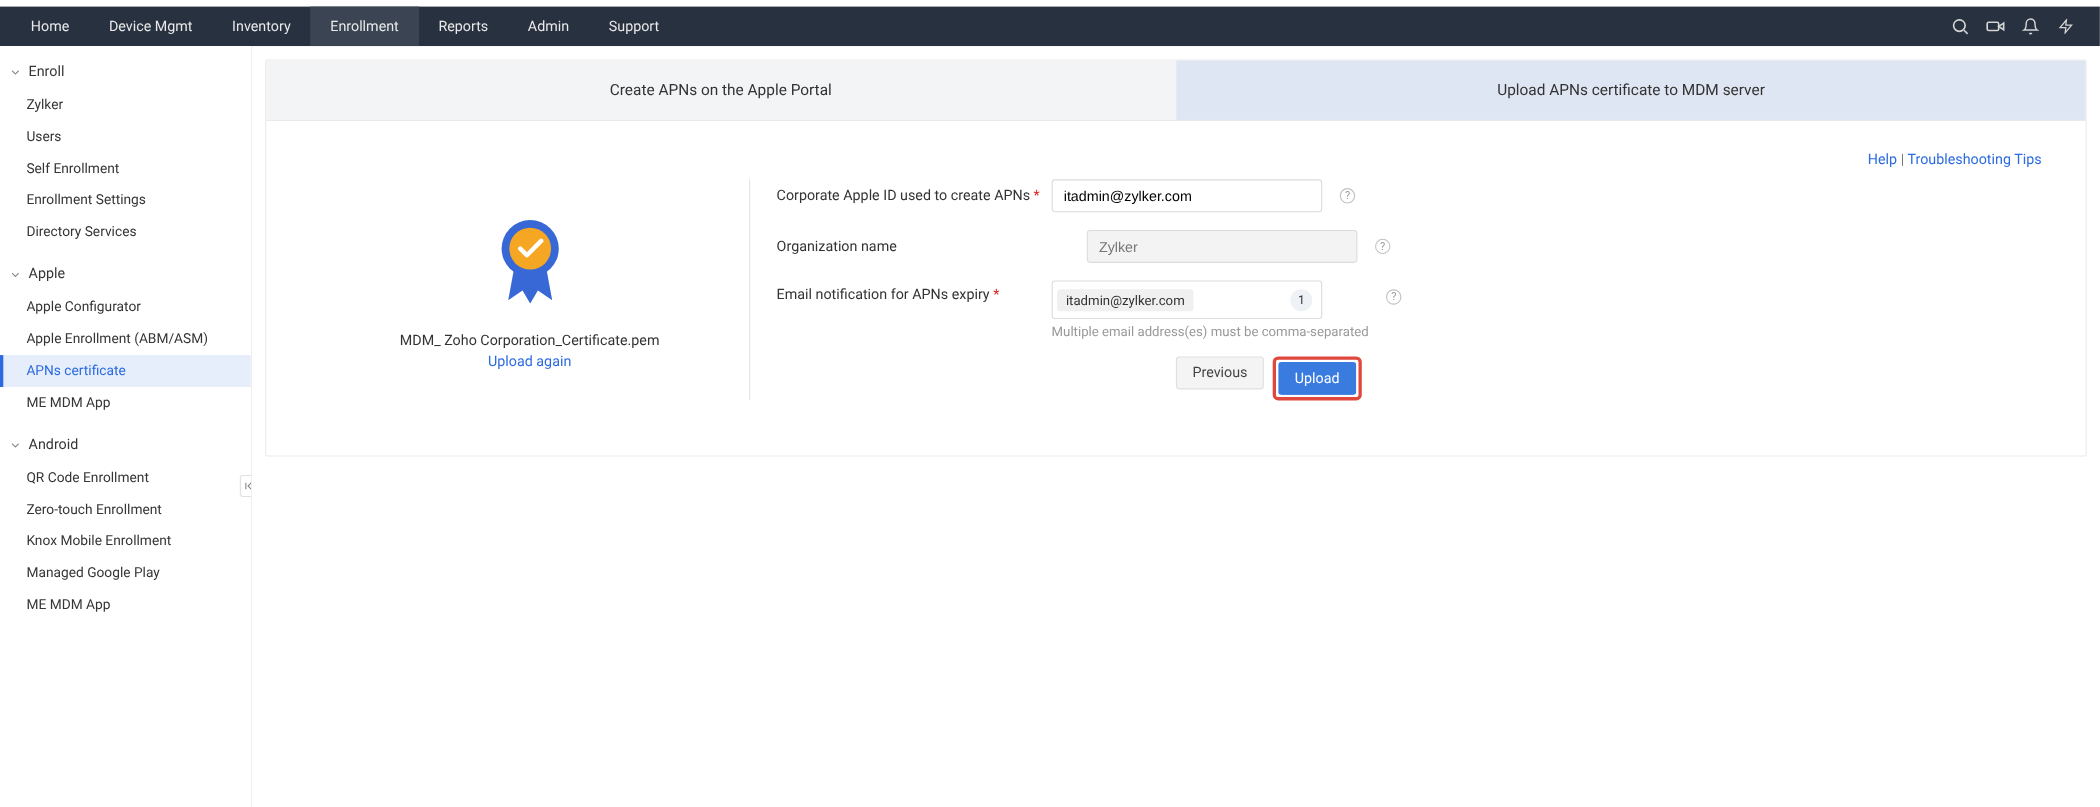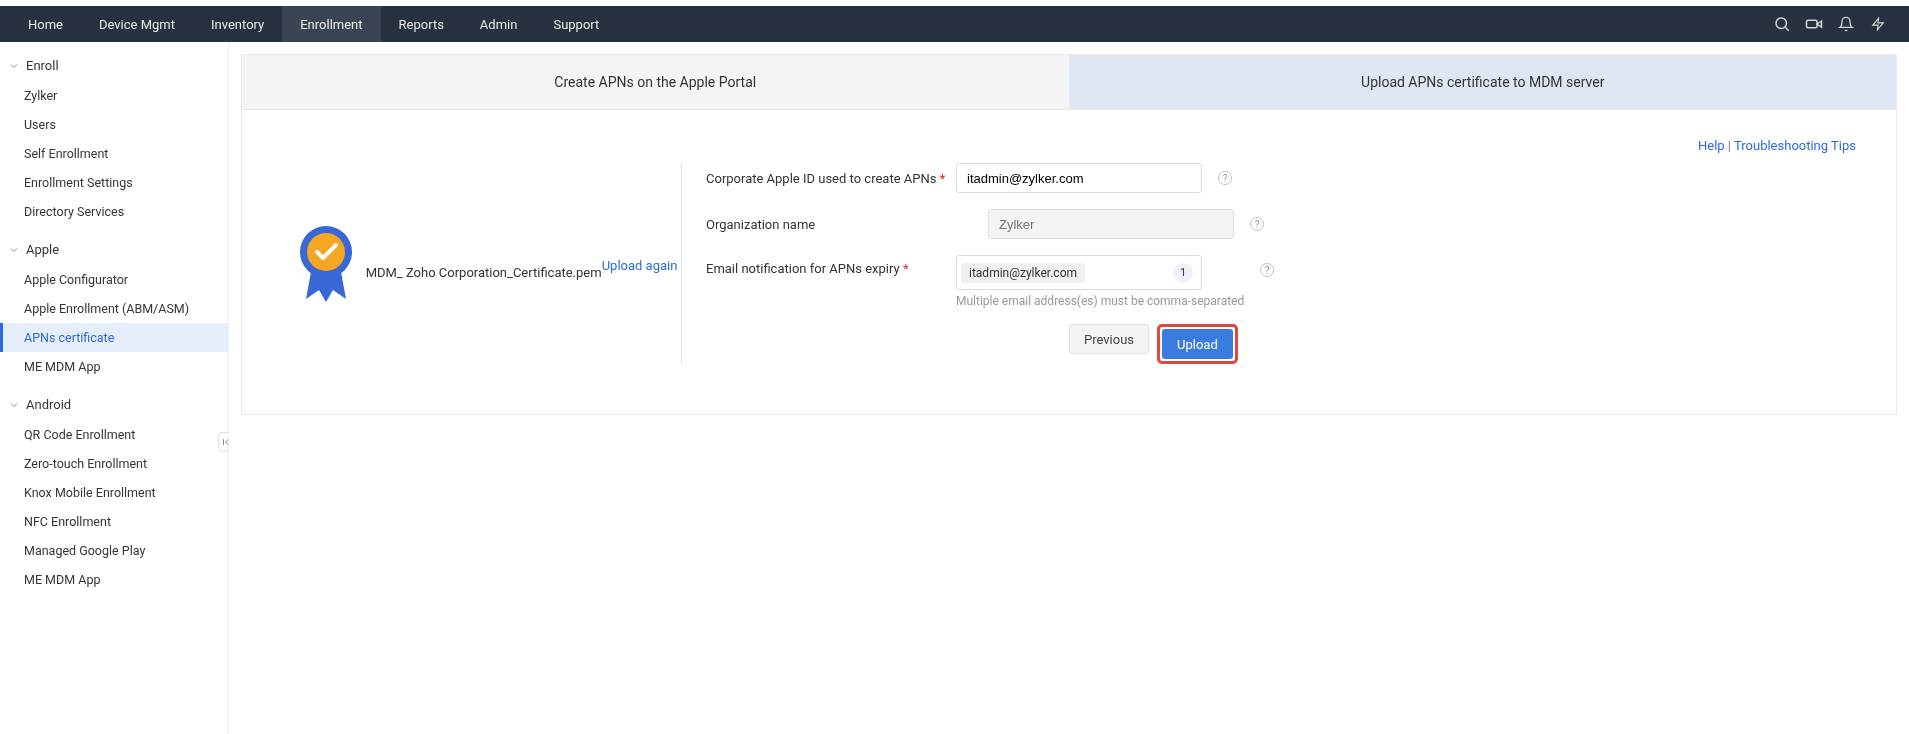--- a/index.html
+++ b/index.html
@@ -26,21 +26,21 @@
   .step-tab { flex: 1; text-align: center; padding: 19px 0; font-size: 14px; border-bottom: 1px solid #eaeaea;}
   .step-tab.done { background: #f3f4f5; border-right:1px solid #eaeaea;}
   .step-tab.active { background: #dfe6f3; }
   
   .panel-body { padding: 28px 40px 50px 40px; }
   .help-row { text-align: right; font-size: 13px; margin-bottom: 10px;}
   .help-row a { color: #2b6ae0; text-decoration: none; cursor:pointer;}
   .help-sep { color:#777; }
   
   .content-split { display:flex; }
-  .cert-col { width: 400px; border-right: 1px solid #e4e4e4; display:flex; flex-direction:row; align-items:center; justify-content:center; padding: 20px 0;}
+  .cert-col { width: 400px; border-right: 1px solid #e4e4e4; display:flex; flex-direction:column; align-items:center; justify-content:center; padding: 20px 0;}
   .cert-filename { margin-top: 18px; font-size: 13px;}
   .cert-upload-again { color: #2b6ae0; cursor:pointer; margin-top:4px; font-size:13px;}
   
   .form-col { flex:1; padding-left: 24px; }
   .form-row { display:flex; align-items:center; margin-bottom: 16px; }
   .form-label { width: 250px; font-size: 13px; color:#333;}
   .req { color: #e02424; }
   .form-field-wrap { position:relative; }
   .form-input { width: 246px; height: 30px; border: 1px solid #dcdcdc; border-radius:3px; padding: 0 10px; font-size:13px; }
   .form-input.readonly { background:#f3f3f3; color:#777;margin-left:32px;}
@@ -131,21 +131,20 @@
       <span class="sb-chevron">
         <svg viewBox="0 0 24 24" width="12" height="12" fill="none" stroke="#888" stroke-width="2">
             <polyline points="6 9 12 15 18 9"></polyline>
           </svg>
       </span>
       <span>Android</span>
     </div>
     <div class="sb-item">QR Code Enrollment</div>
     <div class="sb-item">Zero-touch Enrollment</div>
     <div class="sb-item">Knox Mobile Enrollment</div>
-    <div class="sb-item">NFC Enrollment</div>
     <div class="sb-item">Managed Google Play</div>
     <div class="sb-item">ME MDM App</div>
 
     <div class="sb-collapse-btn">
       <svg viewBox="0 0 24 24" width="12" height="12" fill="none" stroke="#888" stroke-width="2">
           <polyline points="15 18 9 12 15 6"></polyline>
           <line x1="5" y1="6" x2="5" y2="18"></line>
         </svg>
     </div>
   </div>

